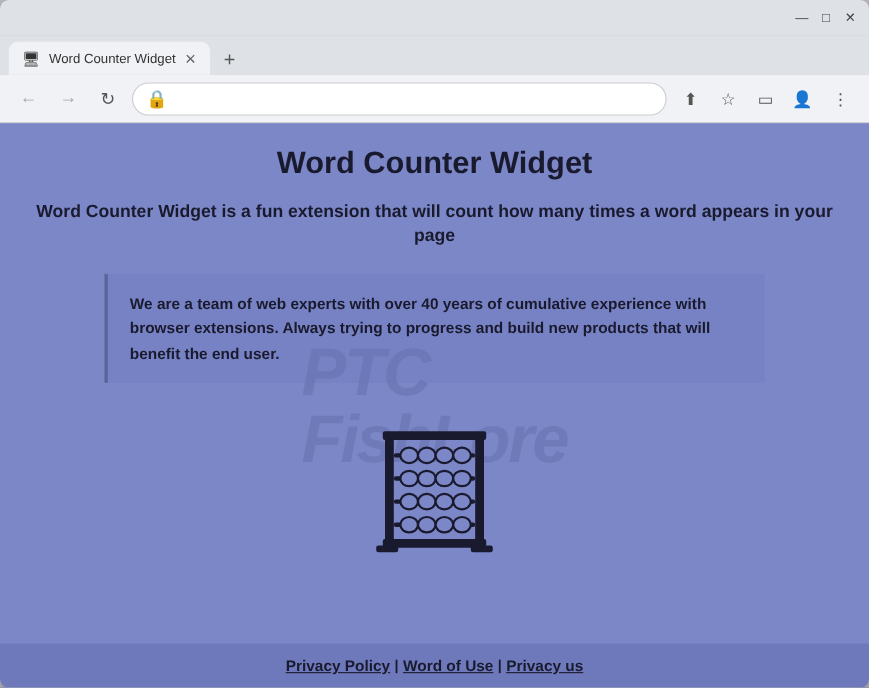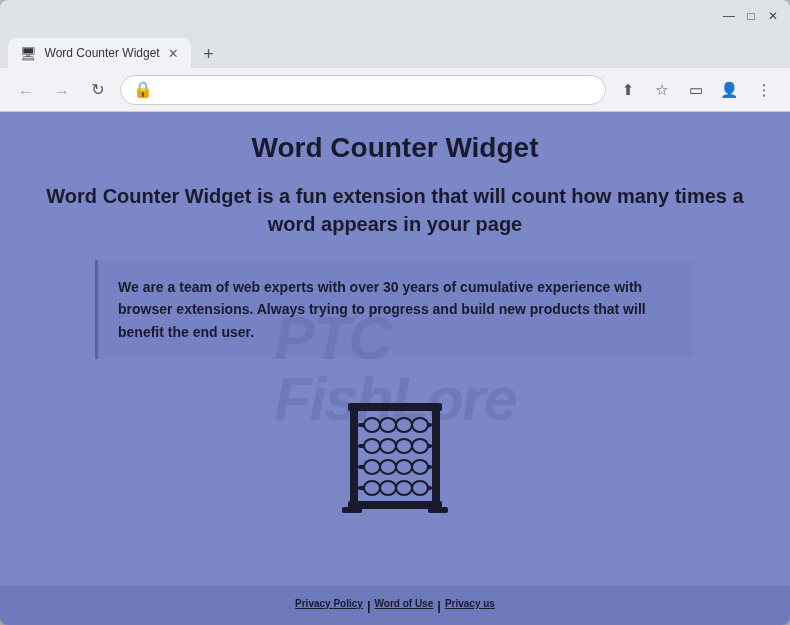--- a/index.html
+++ b/index.html
@@ -201,21 +201,21 @@
 
     .page-title {
       font-size: 28px;
       font-weight: 900;
       color: #1a1a2e;
       text-align: center;
       margin-bottom: 18px;
     }
 
     .tagline {
-      font-size: 20px;
+      font-size: 16px;
       font-weight: 800;
       color: #1a1a2e;
       text-align: center;
       margin-bottom: 22px;
       line-height: 1.4;
     }
 
     .description-box {
       background: rgba(100, 110, 180, 0.2);
       border-left: 3px solid rgba(30,30,60,0.3);
@@ -247,21 +247,21 @@
       right: 0;
       background: rgba(90, 100, 170, 0.4);
       padding: 12px;
       display: flex;
       justify-content: center;
       gap: 0;
       z-index: 2;
     }
 
     .footer-link {
-      font-size: 10px;
+      font-size: 14px;
       font-weight: 700;
       color: #1a1a2e;
       text-decoration: underline;
       cursor: pointer;
       padding: 0 4px;
     }
 
     .footer-sep {
       font-size: 13px;
       font-weight: 700;
@@ -316,21 +316,21 @@
       <div>FishLore</div>
     </div>
 
     <div class="page-inner">
 
       <h1 class="page-title">Word Counter Widget</h1>
 
       <p class="tagline">Word Counter Widget is a fun extension that will count how many times a word appears in your page</p>
 
       <div class="description-box">
-        <p class="description-text">We are a team of web experts with over 30 years of cumulative experience with browser extensions. Always trying to progress and build new products that will benefit the end user.</p>
+        <p class="description-text">We are a team of web experts with over 40 years of cumulative experience with browser extensions. Always trying to progress and build new products that will benefit the end user.</p>
       </div>
 
       <div class="abacus-container">
         <svg width="130" height="130" viewBox="0 0 130 130" xmlns="http://www.w3.org/2000/svg">
 
           <rect x="20" y="15" width="8" height="100" fill="#1a1a2e" rx="2"></rect>
 
           <rect x="102" y="15" width="8" height="100" fill="#1a1a2e" rx="2"></rect>
 
           <rect x="18" y="12" width="94" height="8" fill="#1a1a2e" rx="2"></rect>

